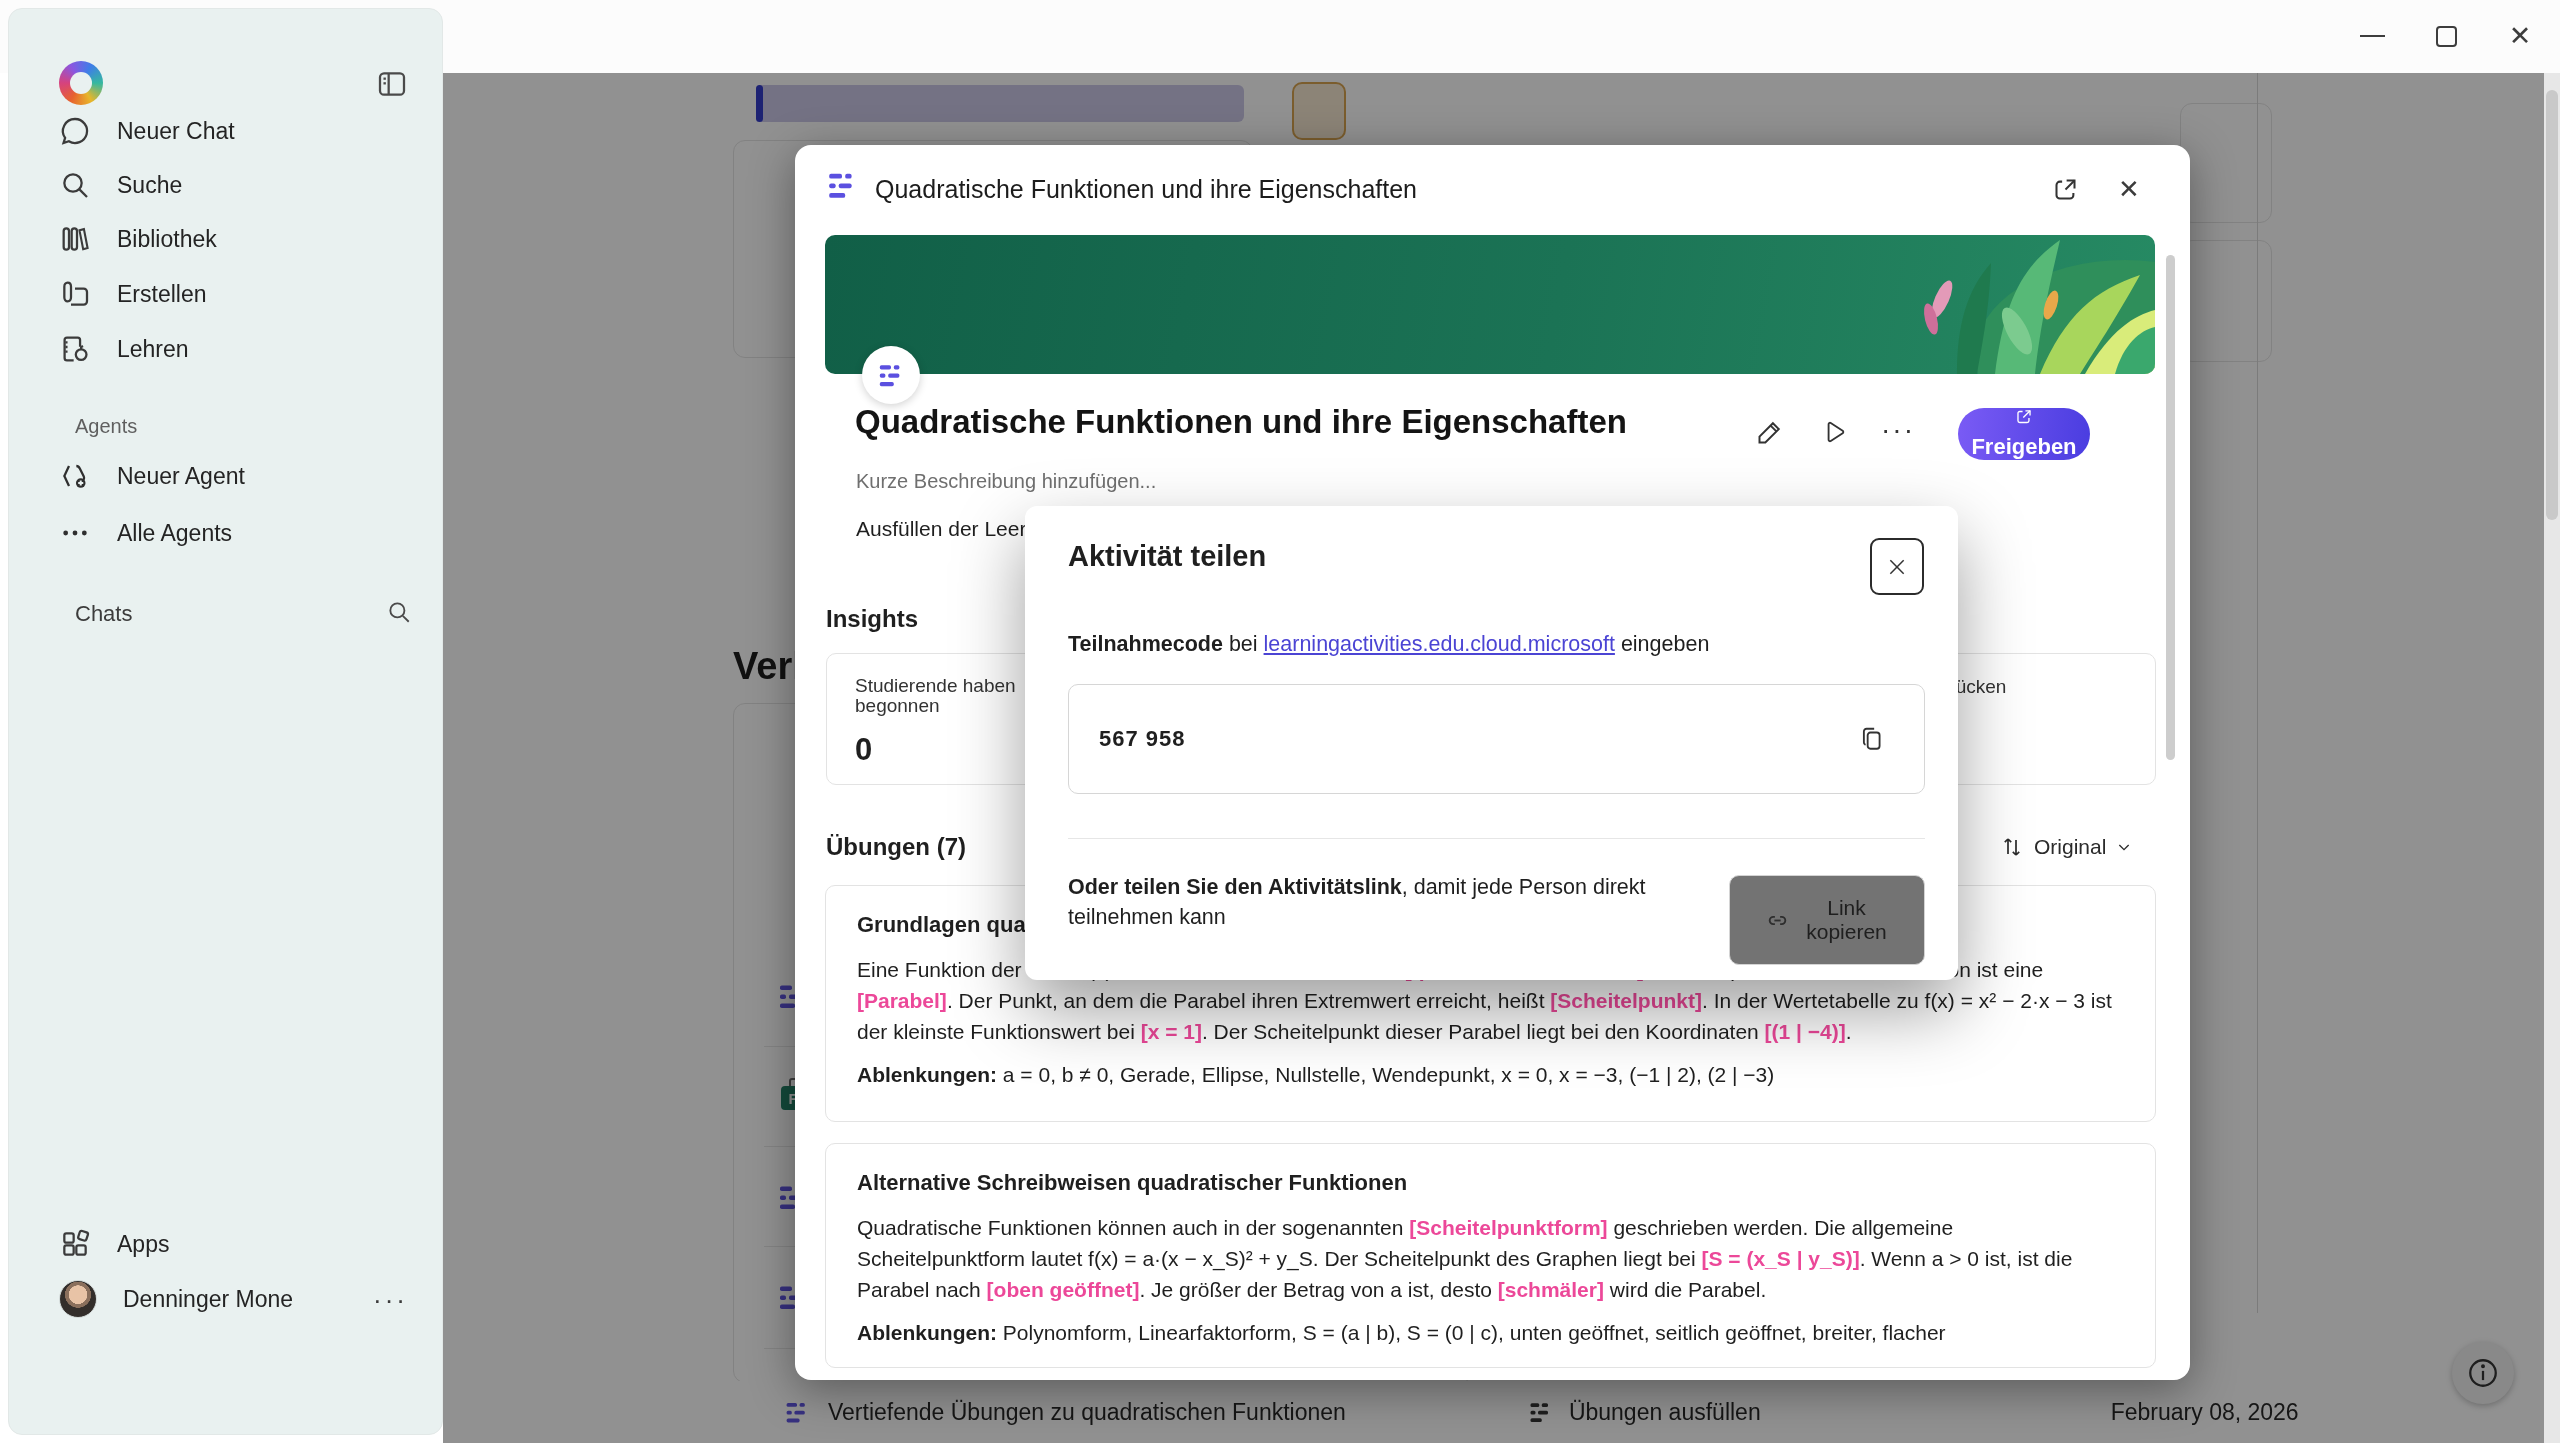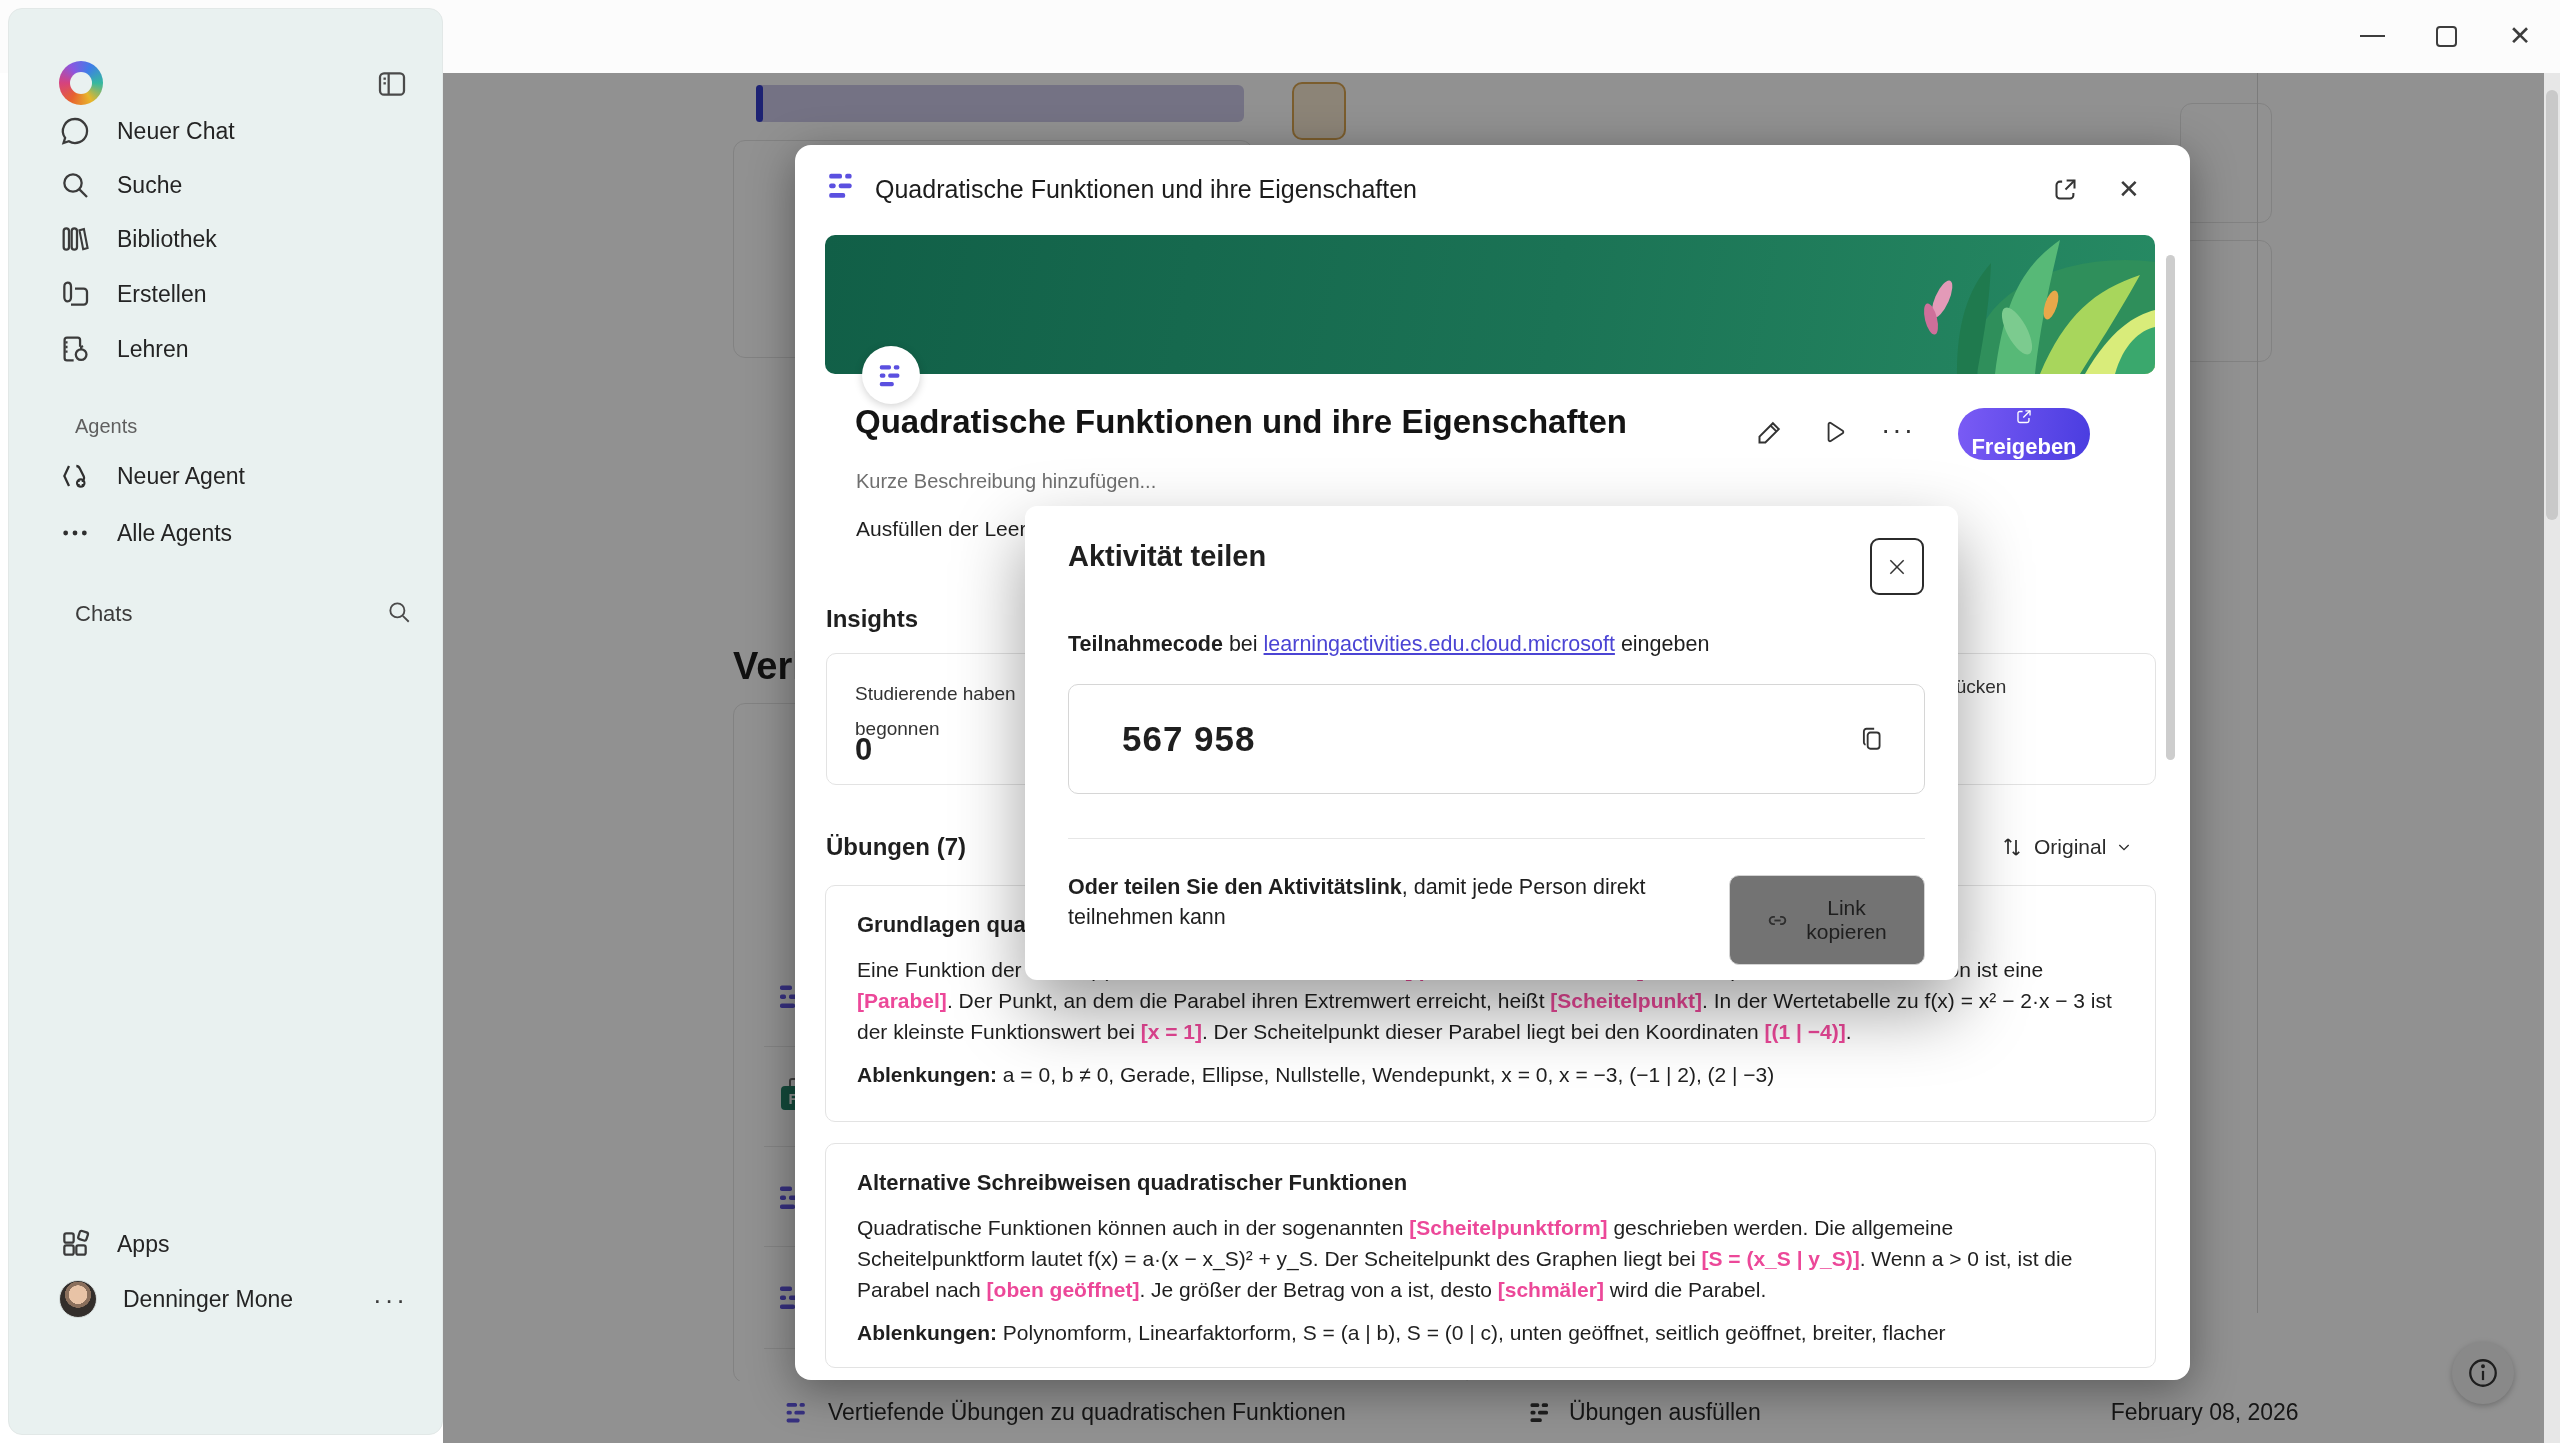--- a/index.html
+++ b/index.html
@@ -46,21 +46,21 @@
   .ex-card h3{margin:0 0 16px 0;font-size:22px;font-weight:700;}
   .ex-body{font-size:21px;line-height:31px;max-width:1265px;}
   .seg-b{color:#ec4899;font-weight:700;}
   .distract{margin-top:16px;font-size:21px;}
   .sort-ctl{display:flex;align-items:center;gap:10px;color:#2b2b2b;font-size:21px;}
 
   
   .dialog{left:1025px;top:506px;width:933px;height:474px;background:#fff;border-radius:12px;box-shadow:0 30px 70px rgba(0,0,0,.38);}
   .dlg-close{left:845px;top:32px;width:54px;height:57px;border:2px solid #2b2b2b;border-radius:9px;background:#fff;display:flex;align-items:center;justify-content:center;color:#333;}
   .codebox{left:43px;top:178px;width:857px;height:110px;border:1px solid #d6d6d6;border-radius:10px;display:flex;align-items:center;justify-content:space-between;padding:0 30px;}
-  .code{font-size:35px;font-weight:600;letter-spacing:1px;margin-left:23px;}
+  .code{font-size:22px;font-weight:600;letter-spacing:1px;}
   .dlg-divider{left:43px;top:332px;width:857px;height:1px;background:#e6e6e6;}
   .linkbtn{left:704px;top:369px;width:196px;height:90px;border:1px solid #d4d4d4;border-radius:10px;background:#737373;display:flex;align-items:center;justify-content:center;gap:14px;font-size:21px;color:#1f1f1f;}
   .link{color:#4b44d4;text-decoration:underline;}
 
   .dim-ic{color:#5b50e0;}
 </style>
 </head>
 <body>
 
 <div id="stage">
@@ -319,21 +319,21 @@
           <path d="M20.5 4L11 13.5"></path>
         </svg>
       <span>Freigeben</span>
     </div>
 
     <div class="abs muted" style="left:61px;top:325px;font-size:20px;">Kurze Beschreibung hinzufügen...</div>
     <div class="abs" style="left:61px;top:372px;font-size:21px;">Ausfüllen der Leerstellen</div>
 
     <div class="abs sec-h" style="left:31px;top:460px;">Insights</div>
     <div class="abs ins-card" style="left:31px;top:508px;width:430px;height:132px;">
-      <div style="position:absolute;left:28px;top:22px;width:225px;font-size:19px;line-height:35px;color:#333;">Studierende haben begonnen</div>
+      <div style="position:absolute;left:28px;top:22px;width:225px;font-size:19px;line-height:20px;color:#333;">Studierende haben begonnen</div>
       <div style="position:absolute;left:28px;top:78px;font-size:31px;font-weight:700;">0</div>
     </div>
     <div class="abs ins-card" style="left:945px;top:508px;width:416px;height:132px;">
       <div style="position:absolute;left:108px;top:22px;font-size:19px;color:#333;white-space:nowrap;">Fragen bei Lücken</div>
     </div>
 
     <div class="abs sec-h" style="left:31px;top:688px;">Übungen (7)</div>
     <div class="abs sort-ctl" style="left:1205px;top:690px;">
       <svg width="24" height="24" viewBox="0 0 24 24" fill="none" stroke="#2b2b2b" stroke-width="1.7">
           <path d="M8 4v15M8 4L4.8 7.2M8 4l3.2 3.2"></path>

